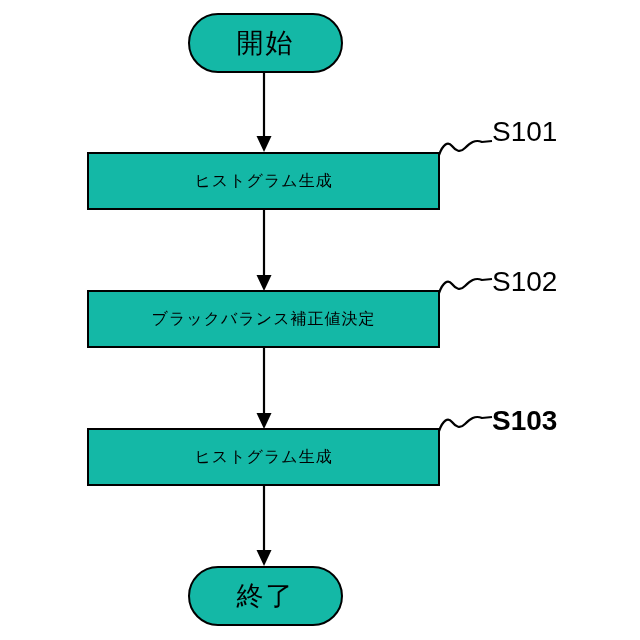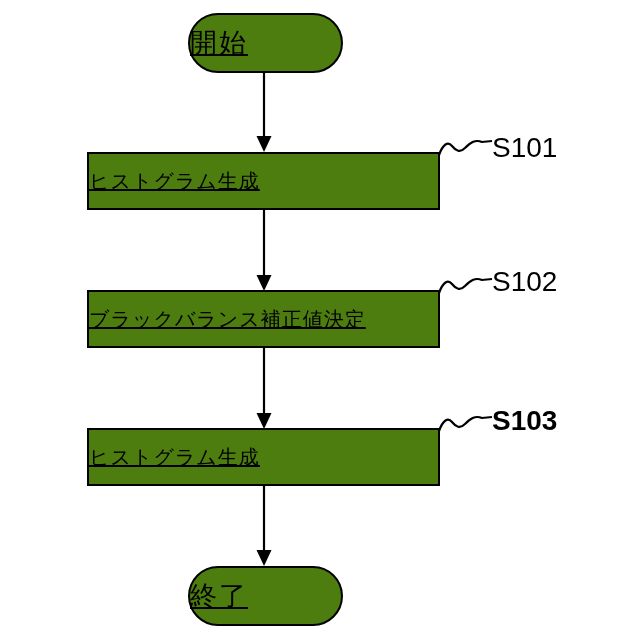--- a/index.html
+++ b/index.html
@@ -30,54 +30,53 @@
   }
   .connectors path.head {
     fill: #000000;
     stroke: none;
   }
   .node {
     position: absolute;
     box-sizing: border-box;
     display: flex;
     align-items: center;
-    justify-content: flex-start;
-    background: #4d7c0f;
+    justify-content: center;
+    background: #14b8a6;
     border: 2.2px solid #000000;
     text-align: center;
-    text-decoration: underline;
   }
   .terminal {
     left: 188px;
     width: 155px;
     height: 60px;
     border-radius: 30px;
     font-size: 27px;
     letter-spacing: 2px;
   }
   .terminal.start { top: 13px; }
   .terminal.end   { top: 566px; }
   .process {
     left: 87px;
     width: 353px;
     height: 58px;
-    font-size: 20px;
+    font-size: 16px;
     letter-spacing: 1px;
   }
   .process.p1 { top: 152px; }
   .process.p2 { top: 290px; }
   .process.p3 { top: 428px; }
   .step-tag {
     position: absolute;
     left: 492px;
     font-size: 28px;
     font-weight: 500;
     white-space: nowrap;
   }
-  .step-tag.t1 { top: 132px; }
+  .step-tag.t1 { top: 116px; }
   .step-tag.t2 { top: 266px; }
   .step-tag.t3 { top: 405px; font-weight: bold; }
 </style>
 </head>
 <body>
 
 <div class="canvas">
 
   <svg class="connectors" viewBox="0 0 640 640">
 

